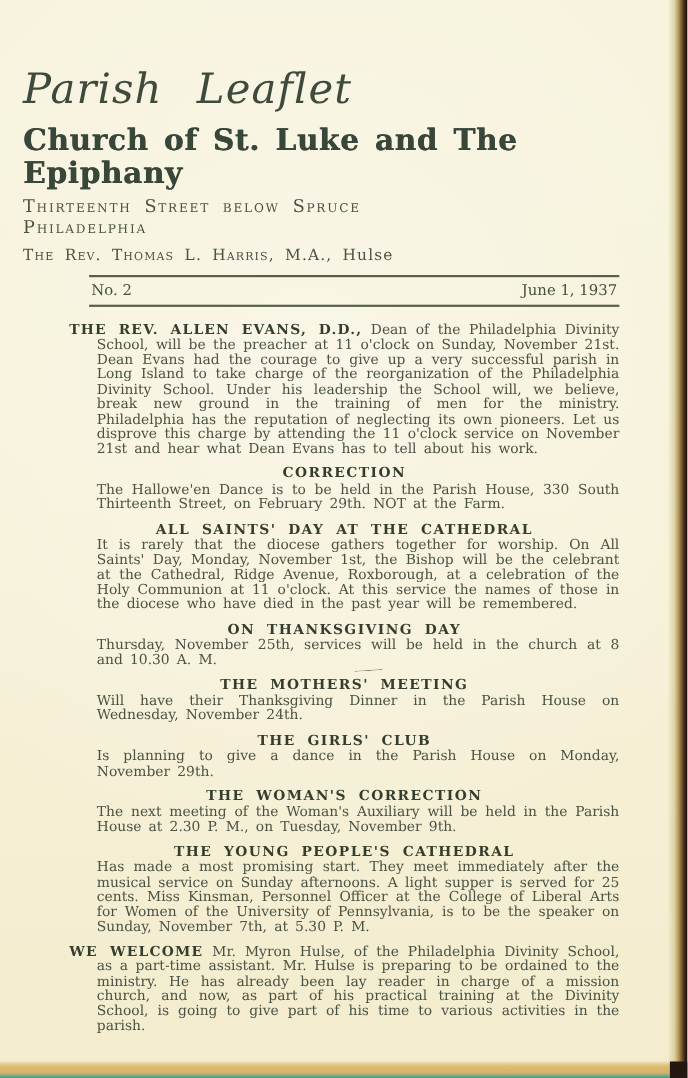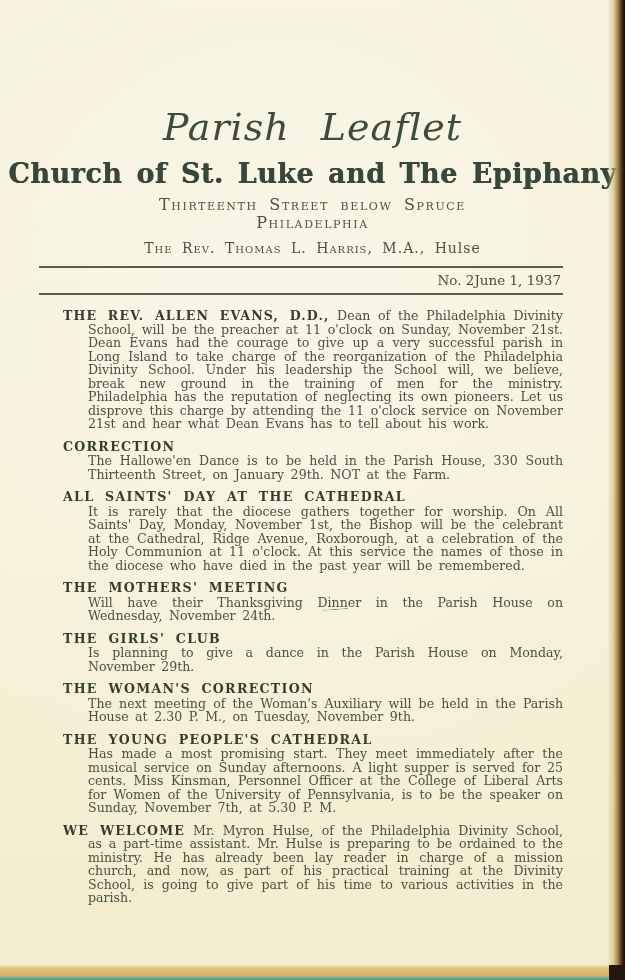--- a/index.html
+++ b/index.html
@@ -50,21 +50,21 @@
       #3c9781 100%);
   }
   .edge-corner {
     position: absolute;
     right: 0; bottom: 0;
     width: 16px; height: 15px;
     background: #241610;
   }
 
   
-  .masthead { text-align: center; padding-top: 108px; }
+  .masthead { padding-top: 62px; margin-left: 21px; }
   .leaflet-title {
     margin: 0;
     font-style: italic;
     font-weight: 500;
     font-size: 38px;
     line-height: 1;
     letter-spacing: 1px;
     word-spacing: 18px;
     color: #3d4a3c;
   }
@@ -92,25 +92,25 @@
     margin-top: 8px;
     font-size: 14px;
     letter-spacing: 1px;
     word-spacing: 4px;
     color: #4a5343;
   }
   .rector-line .sc { font-variant: small-caps; }
 
   
   .issue-bar {
-    margin: 10px 62px 0 39px;
+    margin: 10px 62px 0 81px;
     border-top: 2px solid #58604b;
     border-bottom: 2px solid #58604b;
     display: flex;
-    justify-content: flex-end;
+    justify-content: space-between;
     align-items: center;
     padding: 4px 2px 5px 2px;
     font-size: 13.5px;
     color: #454f3e;
   }
 
   
   .content {
     margin: 14px 62px 0 63px;
     font-size: 12.6px;
@@ -120,21 +120,21 @@
     color: #4a5244;
   }
   .content p { margin: 0; }
   .article { margin-bottom: 9px; }
   .article-heading {
     margin: 0 0 1px 0;
     font-size: 12.6px;
     font-weight: bold;
     letter-spacing: 1.3px;
     word-spacing: 5px;
-    text-align: left;
+    text-align: center;
     color: #353e2e;
   }
   .article-body { padding-left: 25px; }
   .lead-para {
     padding-left: 25px;
     text-indent: -25px;
   }
   .lead-para strong {
     letter-spacing: 1.1px;
     word-spacing: 4px;
@@ -170,28 +170,32 @@
     </div>
 
     <main class="content">
 
       <div class="article">
         <p class="lead-para"><strong>THE REV. ALLEN EVANS, D.D.,</strong> <span>Dean of the Philadelphia Divinity School, will be the preacher at 11 o'clock on Sunday, November 21st.  Dean Evans had the courage to give up a very successful parish in Long Island to take charge of the reorganization of the Philadelphia Divinity School.  Under his leadership the School will, we believe, break new ground in the training of men for the ministry.  Philadelphia has the reputation of neglecting its own pioneers.  Let us disprove this charge by attending the 11 o'clock service on November 21st and hear what Dean Evans has to tell about his work.</span></p>
       </div>
 
       <div class="article">
         <h3 class="article-heading">CORRECTION</h3>
-        <p class="article-body">The Hallowe'en Dance is to be held in the Parish House, 330 South Thirteenth Street, on January 29th.  NOT at the Farm.</p>
+        <p class="article-body">The Hallowe'en Dance is to be held in the Parish House, 330 South Thirteenth Street, on February 29th.  NOT at the Farm.</p>
       </div>
 
       <div class="article">
         <h3 class="article-heading">ALL SAINTS' DAY AT THE CATHEDRAL</h3>
         <p class="article-body">It is rarely that the diocese gathers together for worship.  On All Saints' Day, Monday, November 1st, the Bishop will be the celebrant at the Cathedral, Ridge Avenue, Roxborough, at a celebration of the Holy Communion at 11 o'clock.  At this service the names of those in the diocese who have died in the past year will be remembered.</p>
       </div>
 
+      <div class="article">
+        <h3 class="article-heading">ON THANKSGIVING DAY</h3>
+        <p class="article-body">Thursday, November 25th, services will be held in the church at 8 and 10.30 A. M.</p>
+      </div>
 
       <div class="article">
         <h3 class="article-heading">THE MOTHERS' MEETING</h3>
         <p class="article-body">Will have their Thanksgiving Dinner in the Parish House on Wednesday, November 24th.</p>
       </div>
 
       <div class="article">
         <h3 class="article-heading">THE GIRLS' CLUB</h3>
         <p class="article-body">Is planning to give a dance in the Parish House on Monday, November 29th.</p>
       </div>

